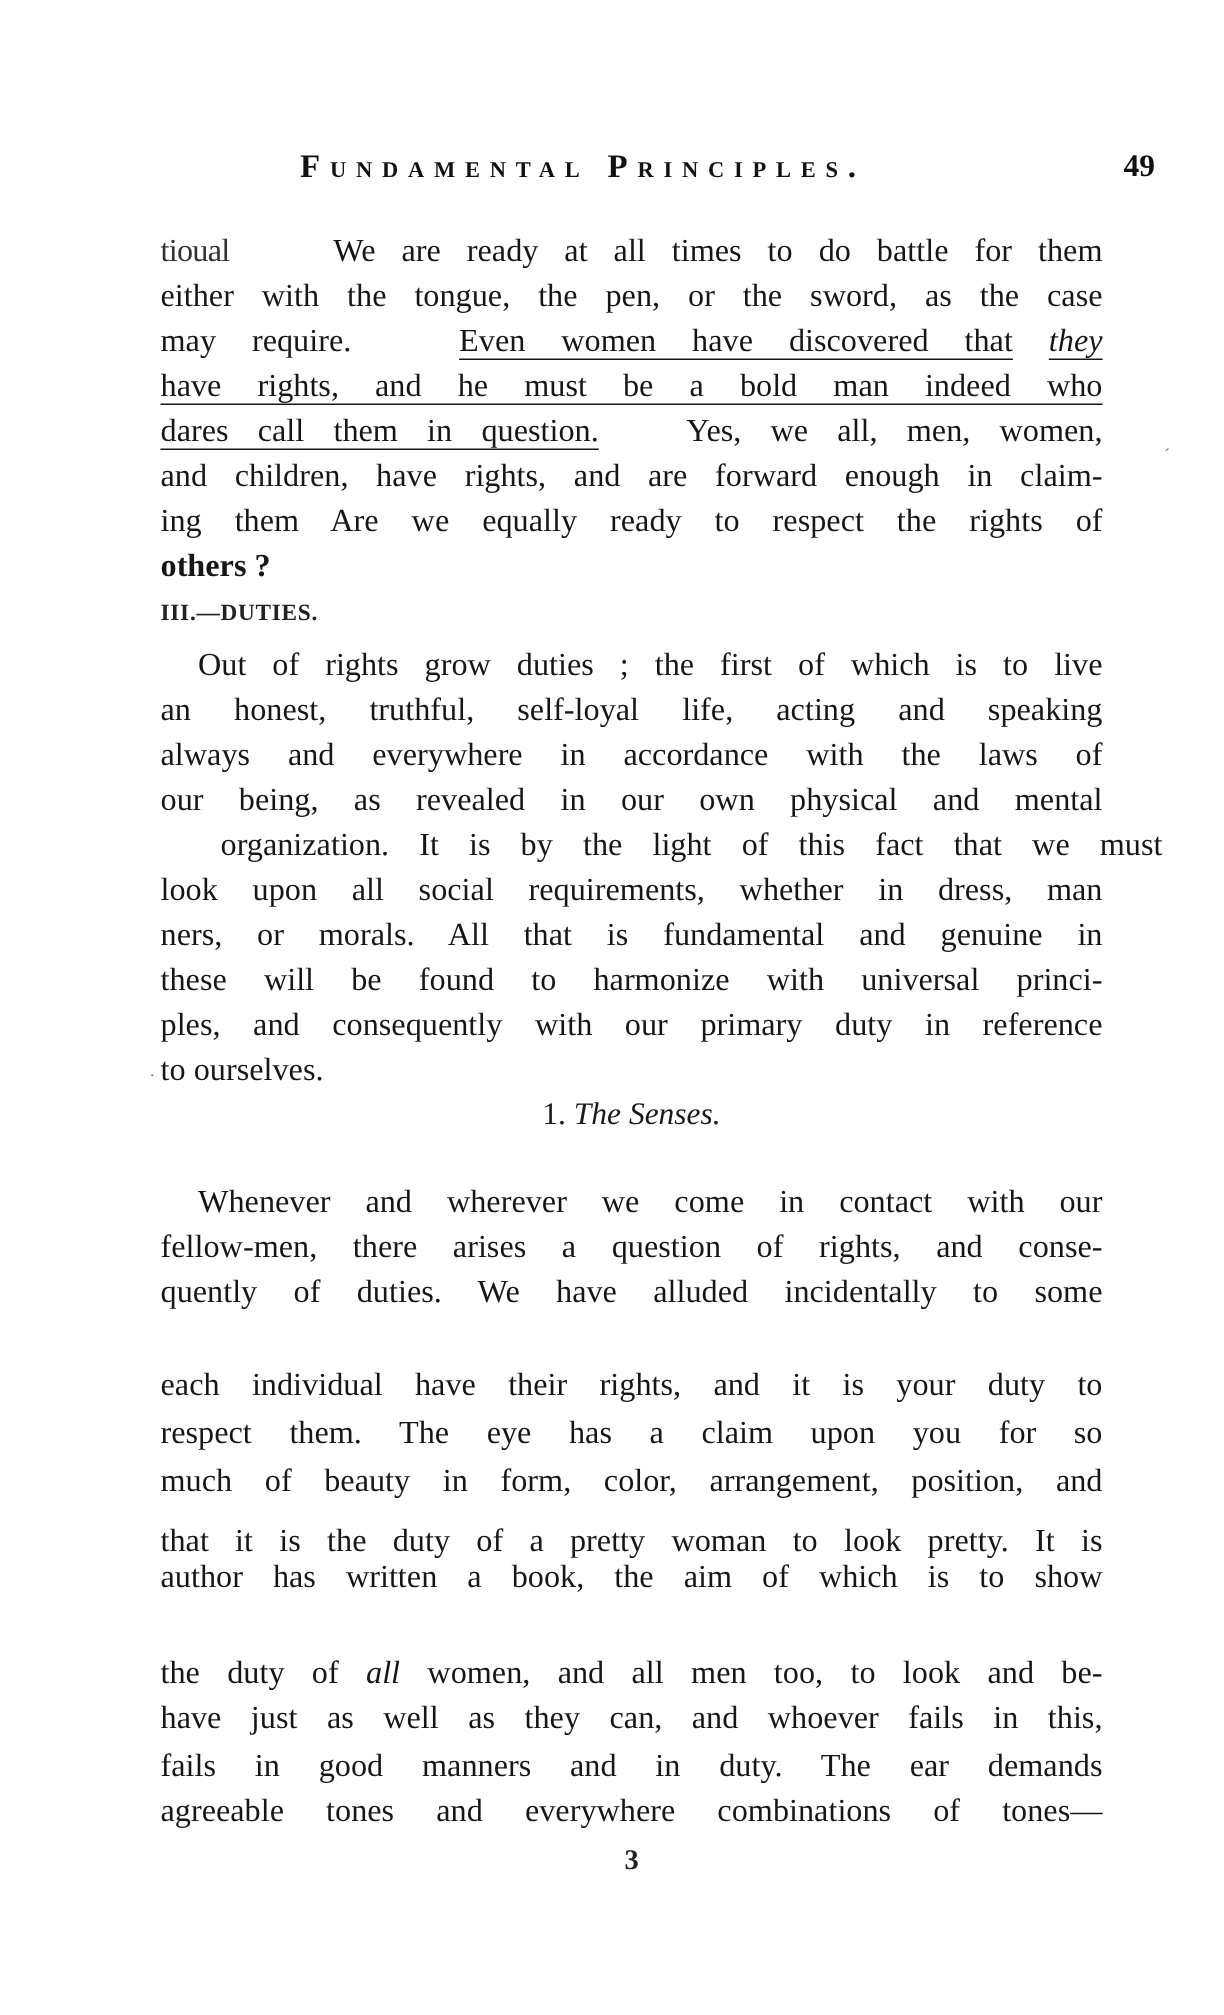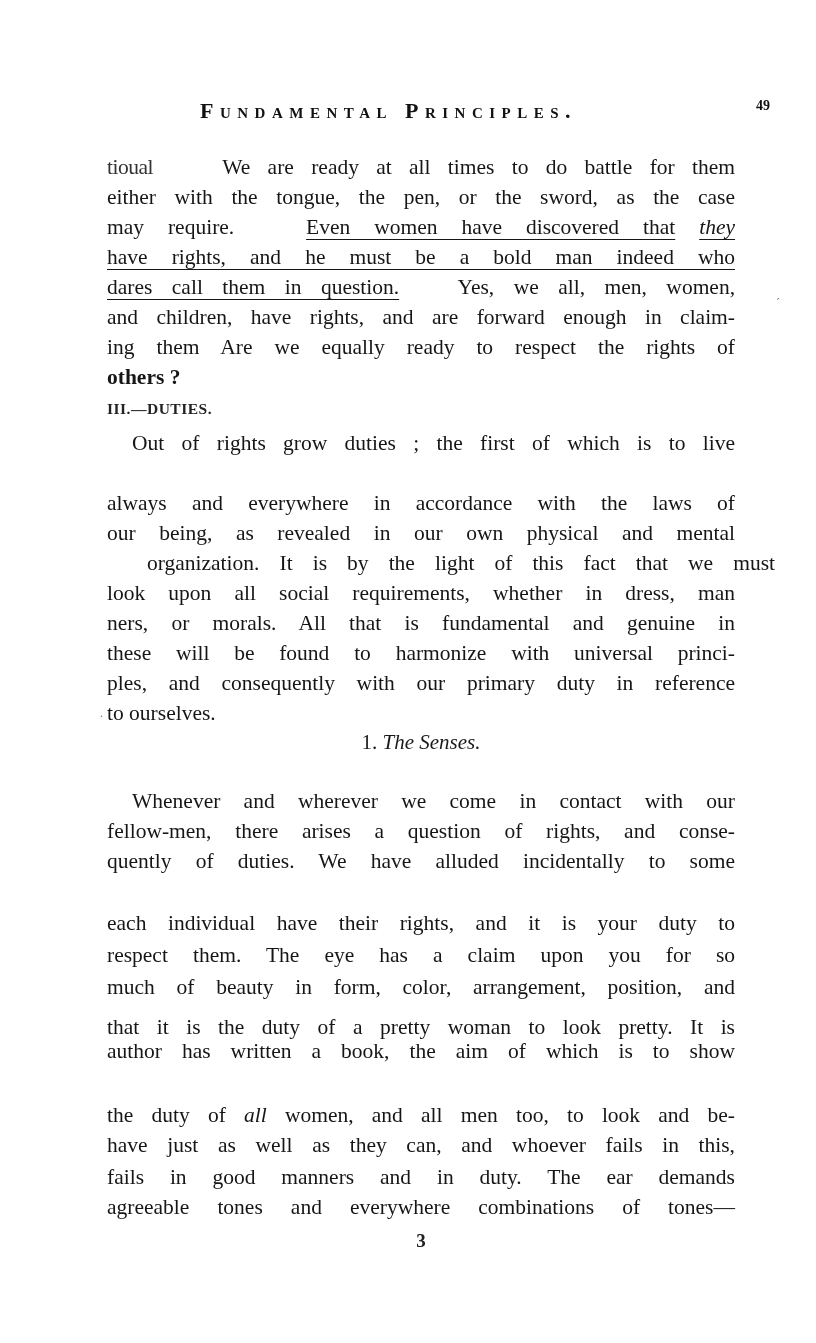--- a/index.html
+++ b/index.html
@@ -11,21 +11,21 @@
   }
   .running-head {
     position: absolute; top: 98px; left: 200px; width: 570px; height: 30px;
   }
   .running-title {
     position: absolute; left: 0; top: 0;
     font-size: 22px; letter-spacing: 6.5px; font-weight: bold;
     font-variant: small-caps; color: #111;
   }
   .page-number {
-    position: absolute; right: 0; top: 0; font-size: 14px; font-weight: bold; color: #111;
+    position: absolute; right: 0; top: 0; font-size: 21px; font-weight: bold; color: #111;
   }
   .line {
     position: absolute; left: 107px; width: 628px; height: 30px;
     font-size: 21.5px; line-height: 30px; white-space: nowrap;
     text-align: justify; text-align-last: justify; color: #161616;
   }
   .line.indent { left: 132px; width: 603px; }
   .line.last { text-align-last: left; }
   .garbled { color: #333; letter-spacing: -0.5px; }
   .underlined { text-decoration: underline; text-decoration-thickness: 1px; text-underline-offset: 5px; }
@@ -65,20 +65,21 @@
   <div class="line" style="top:272px;">
     <span class="underlined">dares call them in question.</span>&nbsp;&nbsp;&nbsp;<span>Yes, we all, men, women,</span>
   </div>
   <div class="line" style="top:302px;">and children, have rights, and are forward enough in claim-</div>
   <div class="line" style="top:332px;">ing them   Are we equally ready to respect the rights of</div>
   <div class="line last" style="top:362px; font-weight:bold;">others ?</div>
 
   <div class="heading" style="top:400px;">III.—DUTIES.</div>
 
   <div class="line indent" style="top:428px;">Out of rights grow duties ; the first of which is to live</div>
+  <div class="line" style="top:458px;">an honest, truthful, self-loyal life, acting and speaking</div>
   <div class="line" style="top:488px;">always and everywhere in accordance with the laws of</div>
   <div class="line" style="top:518px;">our being, as revealed in our own physical and mental</div>
   <div class="line" style="top:548px;margin-left:40px;">organization.   It is by the light of this fact that we must</div>
   <div class="line" style="top:578px;">look upon all social requirements, whether in dress, man</div>
   <div class="line" style="top:608px;">ners, or morals.   All that is fundamental and genuine in</div>
   <div class="line" style="top:638px;">these will be found to harmonize with universal princi-</div>
   <div class="line" style="top:668px;">ples, and consequently with our primary duty in reference</div>
   <div class="line last" style="top:698px;">to ourselves.</div>
 
   <div class="subheading" style="top:730px;">

